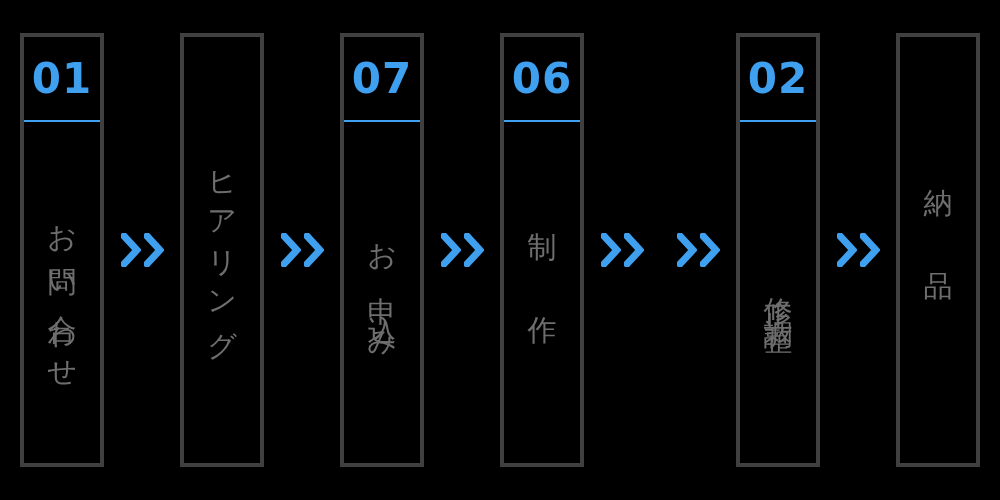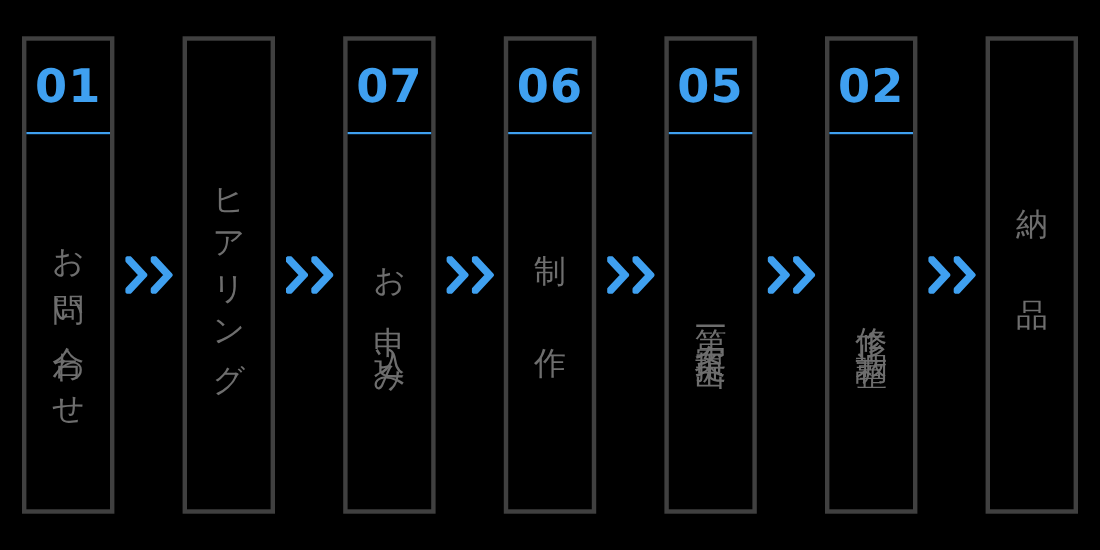--- a/index.html
+++ b/index.html
@@ -178,28 +178,20 @@
     <span class="chev-wrap">
       <svg class="chev" width="20" height="34" viewBox="0 0 20 34" aria-hidden="true">
         <polyline points="3,3 16,17 3,31" fill="none" stroke="#3fa0f0" stroke-width="7" stroke-linecap="square" stroke-linejoin="miter"></polyline>
       </svg>
       <svg class="chev" width="20" height="34" viewBox="0 0 20 34" aria-hidden="true">
         <polyline points="3,3 16,17 3,31" fill="none" stroke="#3fa0f0" stroke-width="7" stroke-linecap="square" stroke-linejoin="miter"></polyline>
       </svg>
     </span>
   </div>
 
-  <div class="step">
-    <div class="step-number-cell">
-      <span class="step-number">05</span>
-    </div>
-    <div class="step-label-cell">
-      <span class="step-label len5">第一案提出</span>
-    </div>
-  </div>
 
   <div class="arrow">
     <span class="chev-wrap">
       <svg class="chev" width="20" height="34" viewBox="0 0 20 34" aria-hidden="true">
         <polyline points="3,3 16,17 3,31" fill="none" stroke="#3fa0f0" stroke-width="7" stroke-linecap="square" stroke-linejoin="miter"></polyline>
       </svg>
       <svg class="chev" width="20" height="34" viewBox="0 0 20 34" aria-hidden="true">
         <polyline points="3,3 16,17 3,31" fill="none" stroke="#3fa0f0" stroke-width="7" stroke-linecap="square" stroke-linejoin="miter"></polyline>
       </svg>
     </span>

